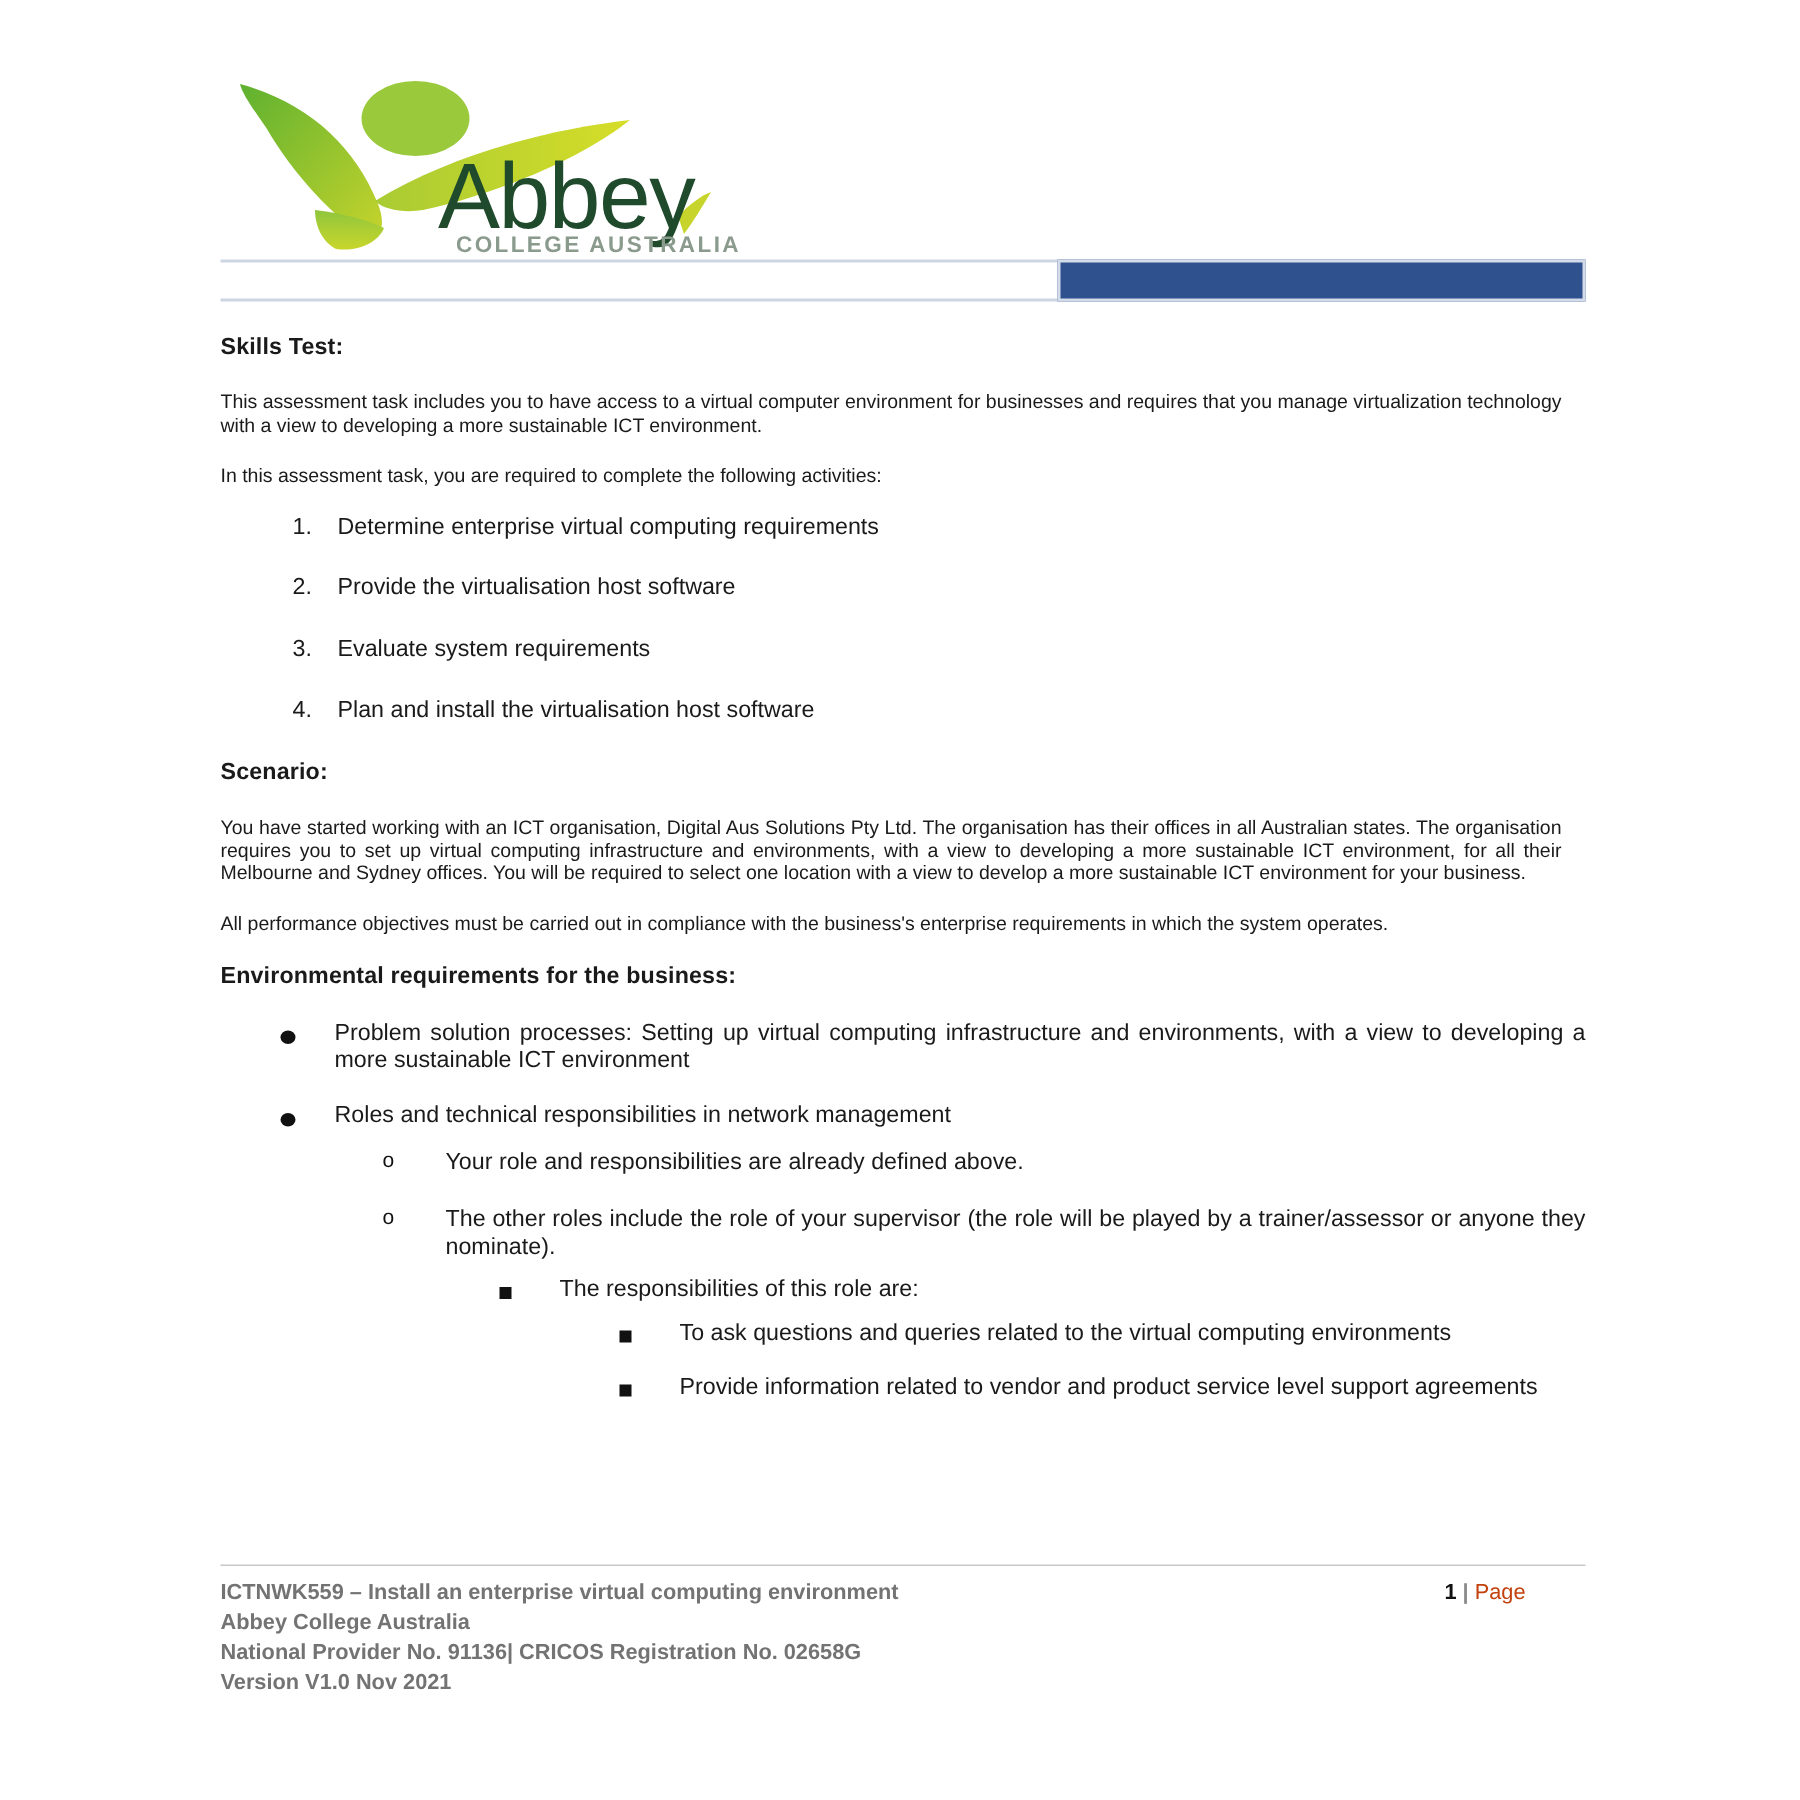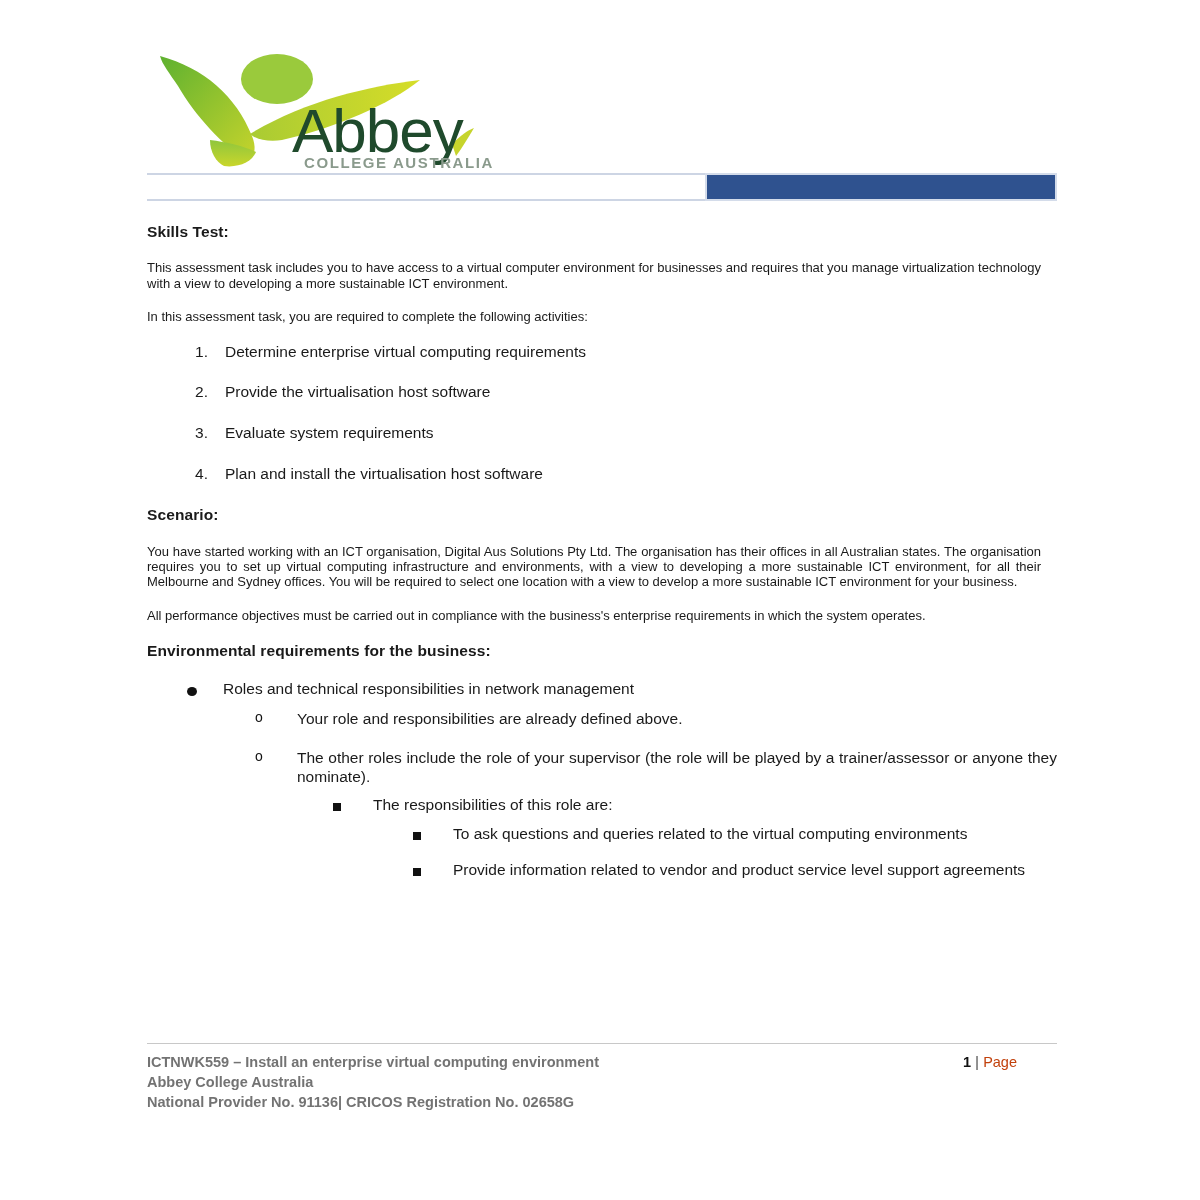--- a/index.html
+++ b/index.html
@@ -318,20 +318,21 @@
 
     <h2 class="h-bold">Scenario:</h2>
 
     <p class="body-text">You have started working with an ICT organisation, Digital Aus Solutions Pty Ltd. The organisation has their offices in all Australian states. The organisation requires you to set up virtual computing infrastructure and environments, with a view to developing a more sustainable ICT environment, for all their Melbourne and Sydney offices. You will be required to select one location with a view to develop a more sustainable ICT environment for your business.</p>
 
     <p class="body-text">All performance objectives must be carried out in compliance with the business's enterprise requirements in which the system operates.</p>
 
     <h2 class="h-bold">Environmental requirements for the business:</h2>
 
     <ul class="lvl1">
+      <li class="b1">Problem solution processes: Setting up virtual computing infrastructure and environments, with a view to developing a more sustainable ICT environment</li>
       <li class="b1">
         <span>Roles and technical responsibilities in network management</span>
         <ul class="lvl2">
           <li class="b2">Your role and responsibilities are already defined above.</li>
           <li class="b2">
             <span>The other roles include the role of your supervisor (the role will be played by a trainer/assessor or anyone they nominate).</span>
             <ul class="lvl3">
               <li class="b3">
                 <span>The responsibilities of this role are:</span>
                 <ul class="lvl4">
@@ -346,20 +347,21 @@
     </ul>
   </div>
 
   <div class="footer">
     <div class="footer-rule"></div>
     <div class="footer-row">
       <div class="footer-left">
         <div>ICTNWK559 – Install an enterprise virtual computing environment</div>
         <div>Abbey College Australia</div>
         <div>National Provider No. 91136| CRICOS Registration No. 02658G</div>
+        <div>Version V1.0 Nov 2021</div>
       </div>
       <div class="footer-page">
         <span class="pg-num">1</span>
         <span class="pg-sep">|</span>
         <span class="pg-word">Page</span>
       </div>
     </div>
   </div>
 
 </div>

